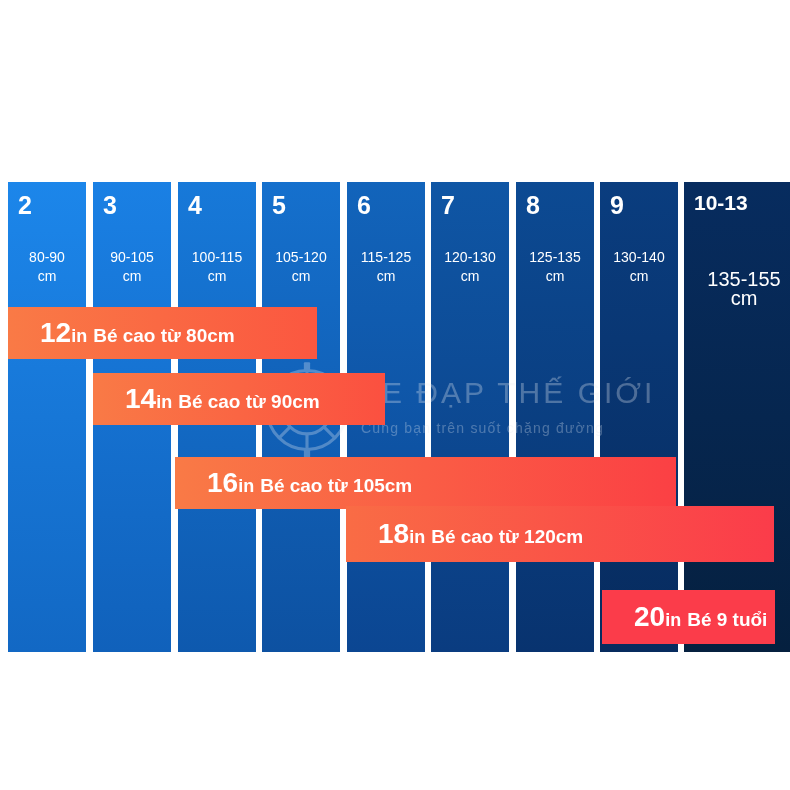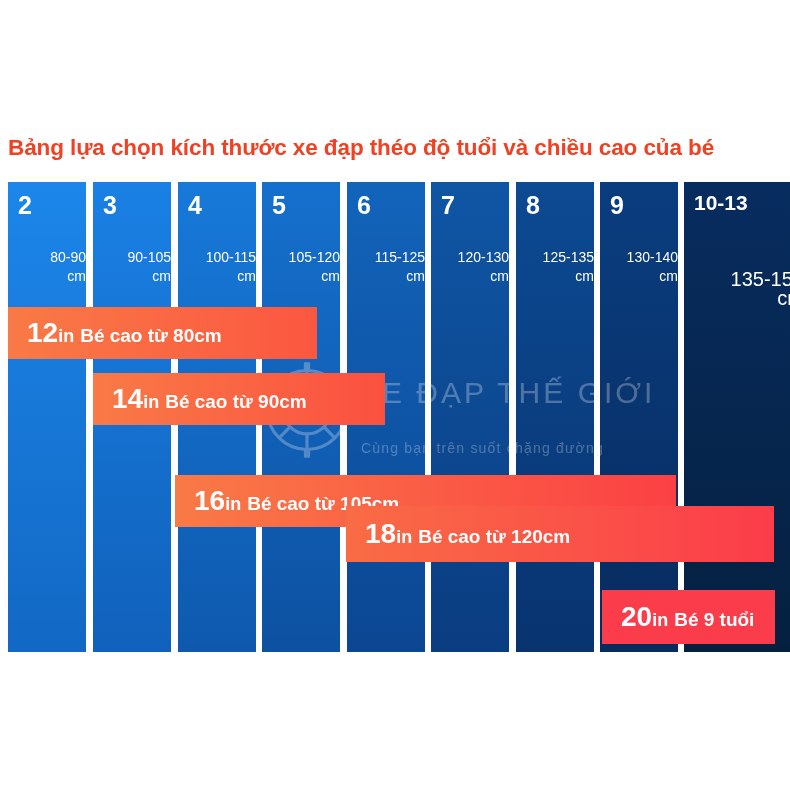--- a/index.html
+++ b/index.html
@@ -59,21 +59,21 @@
   }
   .age-column.wide .age-number {
     font-size: 21px;
     top: 6px;
   }
   .age-column .age-height {
     position: absolute;
     left: 0;
     top: 66px;
     width: 100%;
-    text-align: right;
+    text-align: center;
     color: #ffffff;
     font-size: 14px;
     font-weight: 400;
     line-height: 19px;
   }
   .age-column.wide .age-height {
     top: 88px;
     font-size: 20px;
   }
 
@@ -106,34 +106,33 @@
   }
   #watermark-slogan {
     position: absolute;
     left: 106px;
     top: 62px;
     color: #e3e9f1;
     font-size: 14px;
     font-weight: 400;
     letter-spacing: 1.2px;
     white-space: nowrap;
-    margin-top: 20px;
   }
 
   
   .size-bar {
     position: absolute;
     overflow: hidden;
     display: flex;
     align-items: center;
   }
   .size-bar .bar-label {
     color: #ffffff;
     white-space: nowrap;
-    padding-left: 19px;
+    padding-left: 32px;
     line-height: 1;
   }
   .size-bar .bar-inch-num {
     font-size: 28px;
     font-weight: 700;
     vertical-align: baseline;
   }
   .size-bar .bar-inch-unit {
     font-size: 18px;
     font-weight: 700;
@@ -142,21 +141,20 @@
     font-size: 19px;
     font-weight: 700;
     padding-left: 6px;
   }
 </style>
 </head>
 <body>
 
 <div id="infographic">
 
-  <div id="chart-title">Bảng lựa chọn kích thước xe đạp théo độ tuổi và chiều cao của bé</div>
 
   <div id="columns-area">
       <div class="age-column" style="left: 8px; width: 78px; background: linear-gradient(rgb(28, 134, 234) 0%, rgb(18, 104, 196) 100%);">
         <div class="age-number">2</div>
         <div class="age-height">80-90<br>cm</div>
       </div>
       <div class="age-column" style="left: 93px; width: 78px; background: linear-gradient(rgb(26, 128, 228) 0%, rgb(16, 97, 187) 100%);">
         <div class="age-number">3</div>
         <div class="age-height">90-105<br>cm</div>
       </div>
@@ -210,21 +208,21 @@
     <div id="watermark-slogan">Cùng bạn trên suốt chặng đường</div>
   </div>
 
   <div id="bars-area">
       <div class="size-bar" style="left: 8px; top: 307px; width: 309px; height: 52px; background: linear-gradient(90deg, rgb(249, 122, 70) 0%, rgb(251, 87, 64) 100%);">
         <div class="bar-label"><span class="bar-inch-num">12</span><span class="bar-inch-unit">in</span><span class="bar-desc">Bé cao từ 80cm</span></div>
       </div>
       <div class="size-bar" style="left: 93px; top: 373px; width: 292px; height: 52px; background: linear-gradient(90deg, rgb(249, 122, 70) 0%, rgb(251, 80, 64) 100%);">
         <div class="bar-label"><span class="bar-inch-num">14</span><span class="bar-inch-unit">in</span><span class="bar-desc">Bé cao từ 90cm</span></div>
       </div>
-      <div class="size-bar" style="left: 175px; top: 475px; width: 501px; height: 52px; background: linear-gradient(90deg, rgb(249, 122, 70) 0%, rgb(251, 64, 68) 100%);">
+      <div class="size-bar" style="left: 175px; top: 457px; width: 501px; height: 52px; background: linear-gradient(90deg, rgb(249, 122, 70) 0%, rgb(251, 64, 68) 100%);">
         <div class="bar-label"><span class="bar-inch-num">16</span><span class="bar-inch-unit">in</span><span class="bar-desc">Bé cao từ 105cm</span></div>
       </div>
       <div class="size-bar" style="left: 346px; top: 506px; width: 428px; height: 56px; background: linear-gradient(90deg, rgb(249, 108, 69) 0%, rgb(251, 60, 74) 100%);">
         <div class="bar-label"><span class="bar-inch-num">18</span><span class="bar-inch-unit">in</span><span class="bar-desc">Bé cao từ 120cm</span></div>
       </div>
       <div class="size-bar" style="left: 602px; top: 590px; width: 173px; height: 54px; background: linear-gradient(90deg, rgb(251, 60, 74) 0%, rgb(251, 60, 74) 100%);">
         <div class="bar-label"><span class="bar-inch-num">20</span><span class="bar-inch-unit">in</span><span class="bar-desc">Bé 9 tuổi</span></div>
       </div>
     </div>
 

